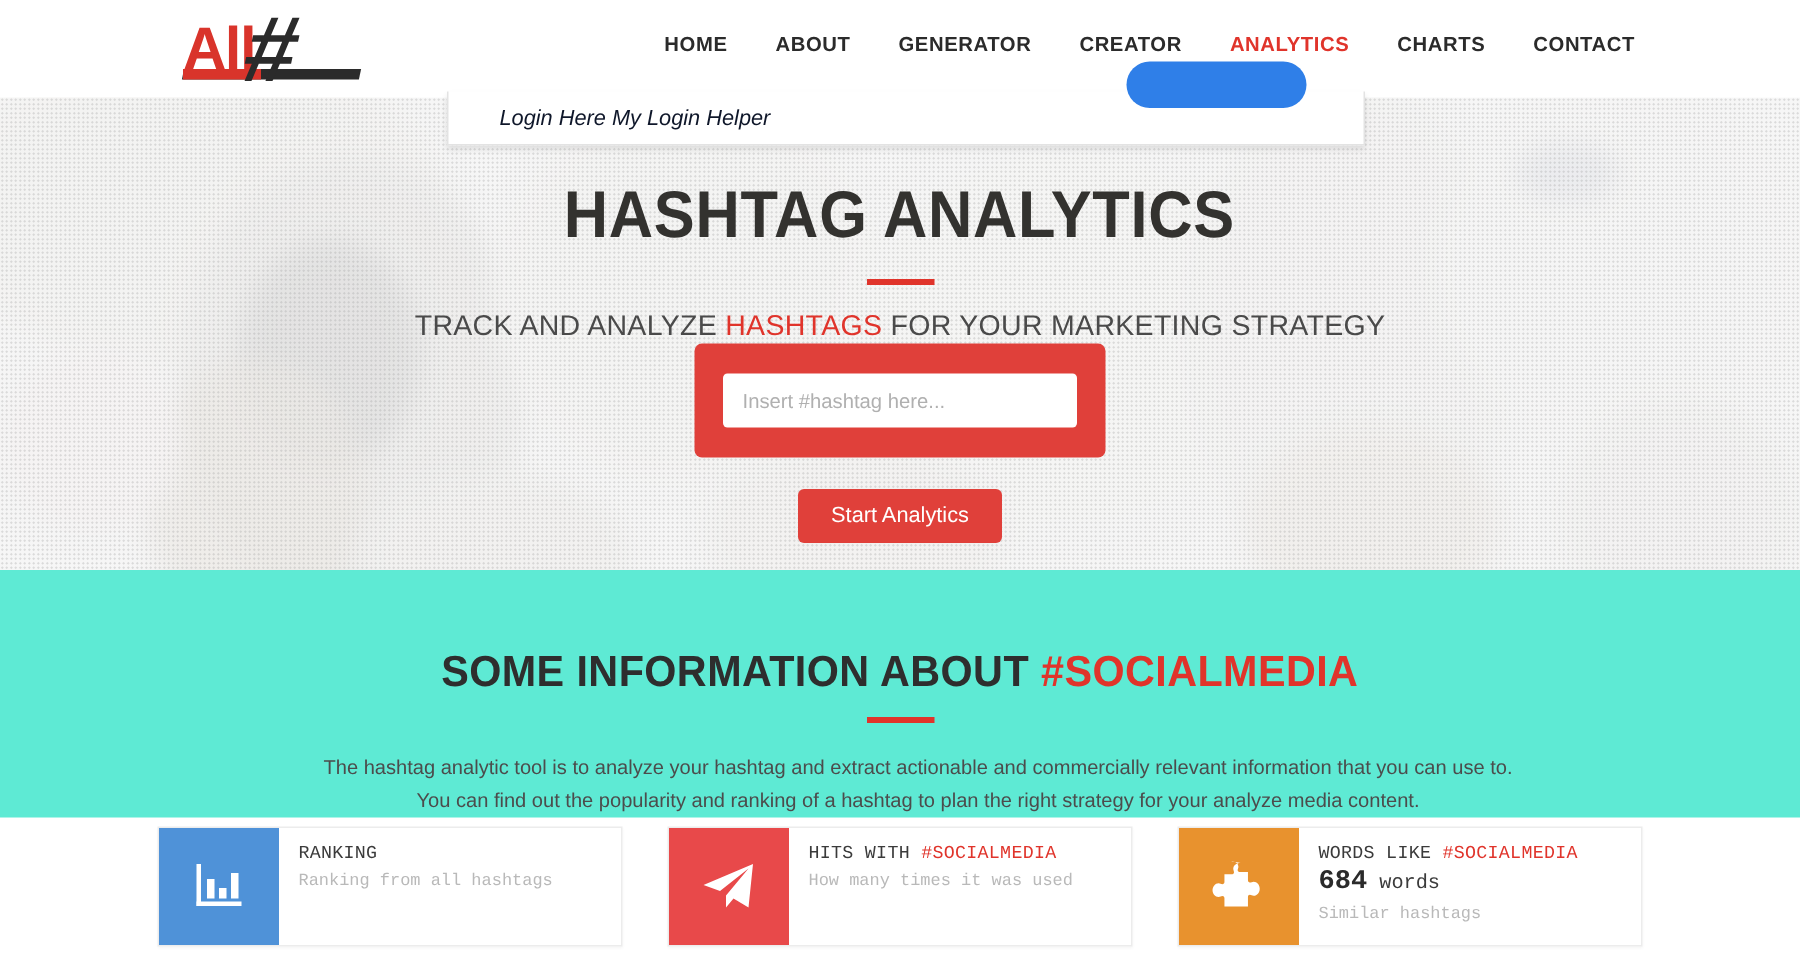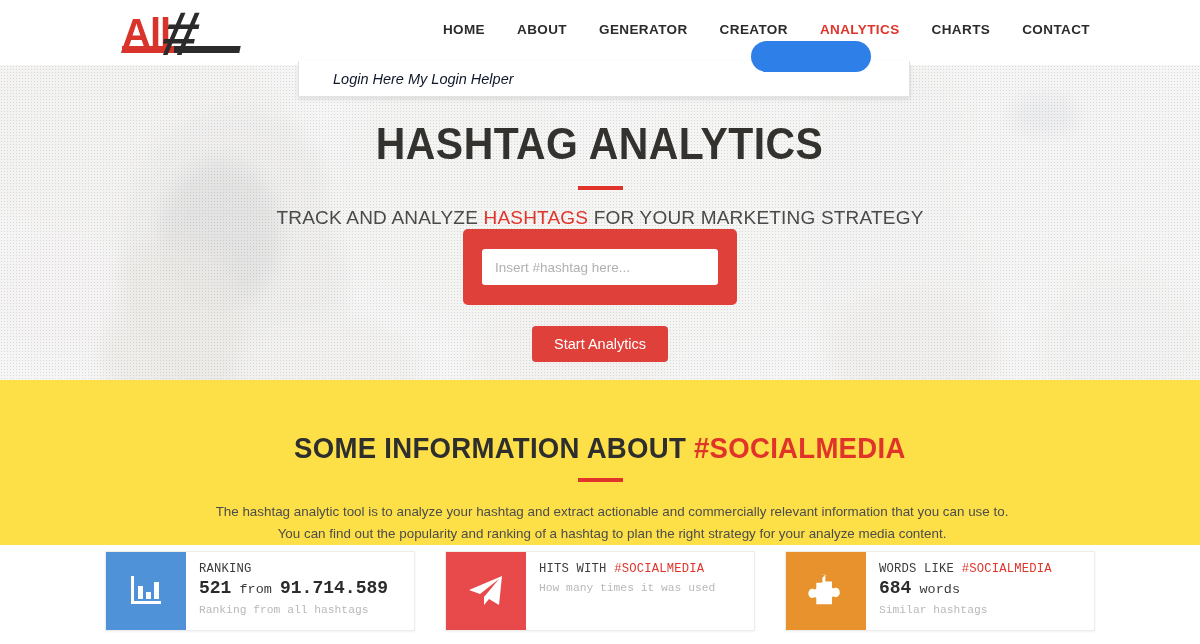--- a/index.html
+++ b/index.html
@@ -119,21 +119,21 @@
   }
   .search-input::placeholder { color:#b0b0b0; }
   .start-btn {
     margin-top:21px; padding:10px 22px;
     background:#e0403a; color:#ffffff; border:none; border-radius:4px;
     font-family:"Liberation Sans", sans-serif; font-size:14.5px;
     cursor:pointer;
   }
 
   
-  .info { position:absolute; top:380px; left:0; width:1200px; background:#fde047; }
+  .info { position:absolute; top:380px; left:0; width:1200px; background:#5eead4; }
   .info-head { text-align:center; padding-top:52px; }
   .info-title {
     font-size:29px; font-weight:bold; color:#2e2e2e; letter-spacing:0.3px;
     transform:scaleX(0.95); display:inline-block;
   }
   .info-title .hl { color:#e0342b; }
   .info-rule { width:45px; height:4px; background:#e0342b; margin:13px auto 0; }
   .info-desc {
     margin-top:19px; font-size:13.4px; color:#4c4c4c; line-height:1.63;
     text-align:center;
@@ -238,21 +238,20 @@
         <svg width="36" height="34" viewBox="0 0 36 34">
           <rect x="3" y="2" width="3" height="28" fill="#fff"></rect>
           <rect x="3" y="27" width="30" height="3" fill="#fff"></rect>
           <rect x="10" y="12" width="5" height="13" fill="#fff"></rect>
           <rect x="18" y="18" width="5" height="7" fill="#fff"></rect>
           <rect x="26" y="8" width="5" height="17" fill="#fff"></rect>
         </svg>
       </div>
       <div class="card-body">
         <div class="card-label"><span>RANKING</span><span class="hl"></span></div>
-        <div class="card-value"><b>521</b><span> from </span><b>91.714.589</b></div>
         <div class="card-note">Ranking from all hashtags</div>
       </div>
     </div>
 
     <div class="card">
       <div class="card-icon" style="background:#e8494a">
         <svg width="40" height="36" viewBox="0 0 40 36">
           <polygon points="36,3 3,17 14,21 33,6 18,24 18,32 23,26 33,32" fill="#fff"></polygon>
         </svg>
       </div>

